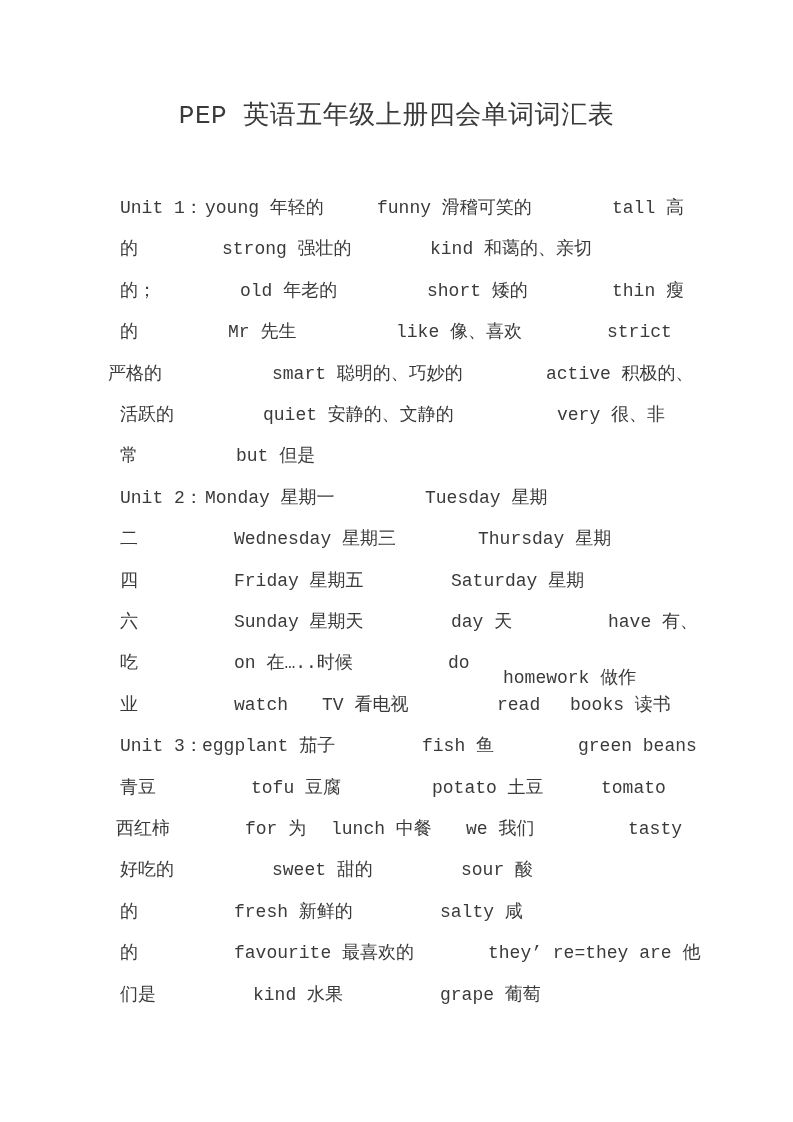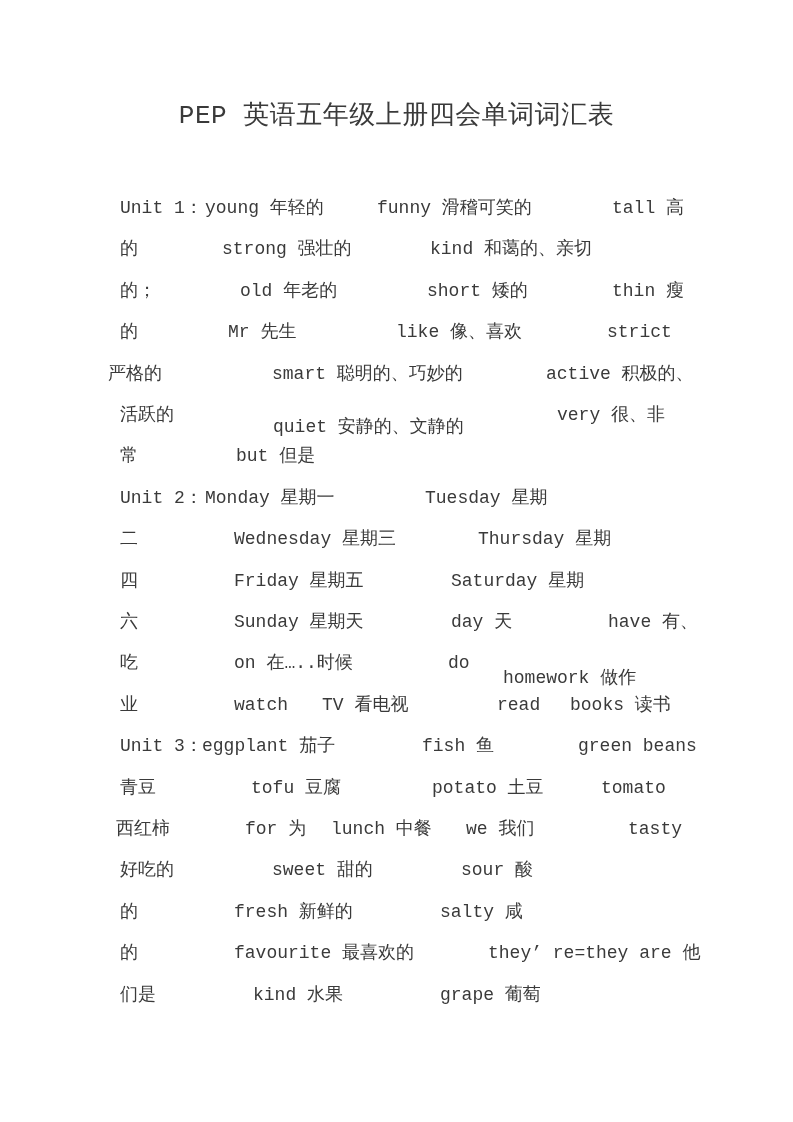--- a/index.html
+++ b/index.html
@@ -70,21 +70,21 @@
         <span class="vocab-seg" style="left: 396px;">like 像、喜欢</span>
         <span class="vocab-seg" style="left: 607px;">strict</span>
       </div>
       <div class="vocab-line" style="top: 360.6px;">
         <span class="vocab-seg" style="left: 108px;">严格的</span>
         <span class="vocab-seg" style="left: 272px;">smart 聪明的、巧妙的</span>
         <span class="vocab-seg" style="left: 546px;">active 积极的、</span>
       </div>
       <div class="vocab-line" style="top: 402px;">
         <span class="vocab-seg" style="left: 120px;">活跃的</span>
-        <span class="vocab-seg" style="left: 273px; margin-top: 12px;">quiet 安静的、文静的</span>
+        <span class="vocab-seg" style="left: 263px;">quiet 安静的、文静的</span>
         <span class="vocab-seg" style="left: 557px;">very 很、非</span>
       </div>
       <div class="vocab-line" style="top: 443.4px;">
         <span class="vocab-seg" style="left: 120px;">常</span>
         <span class="vocab-seg" style="left: 236px;">but 但是</span>
       </div>
       <div class="vocab-line" style="top: 484.8px;">
         <span class="vocab-seg" style="left: 120px;">Unit 2：</span>
         <span class="vocab-seg" style="left: 205px;">Monday 星期一</span>
         <span class="vocab-seg" style="left: 425px;">Tuesday 星期</span>

